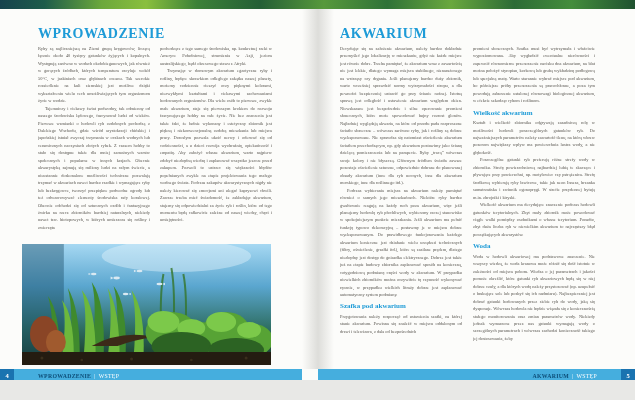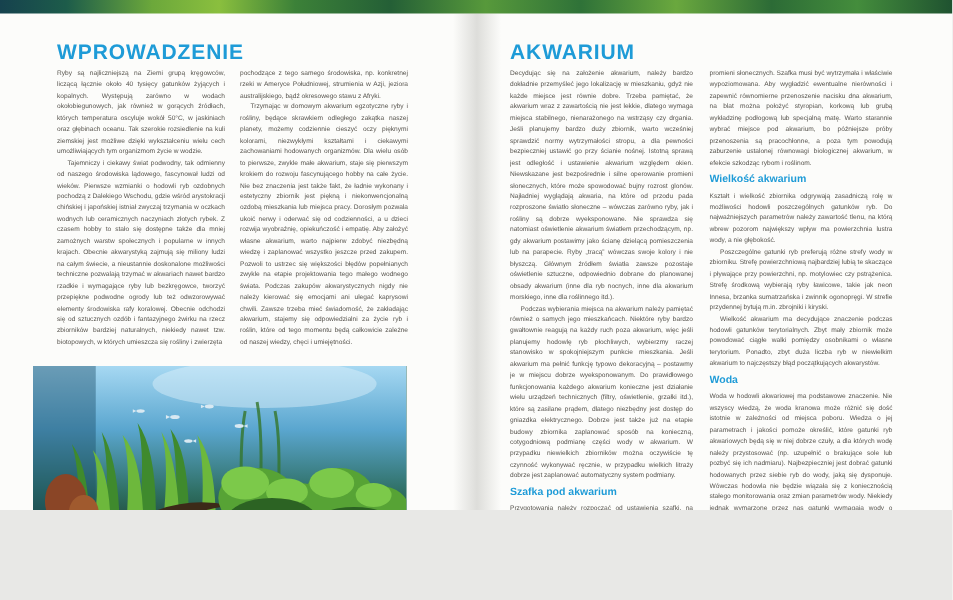--- a/index.html
+++ b/index.html
@@ -1,19 +1,19 @@
 <!DOCTYPE html>
 <html><head>
 <meta charset="utf-8">
 <style>
   html,body { margin:0; padding:0; background:#e8e8e6; }
   .spread {
-    position:relative; width:635px; height:340px; margin:0 auto;
+    position:relative; width:635px; height:380px; margin:0 auto;
     background:#fcfcfa; overflow:hidden;
-    font-family:Liberation Sans, sans-serif;
+    font-family:Liberation Serif, serif;
   }
   .topstrip {
     position:absolute; top:0; left:0; width:635px; height:9px;
     background:linear-gradient(90deg,
       #16424e 0%, #1d5c4a 7%, #6ca83b 16%, #8abf3e 23%, #3c8138 31%,
       #245f36 41%, #57993b 51%, #2f7238 61%, #6aa83e 71%, #2c6b36 81%,
       #448d3c 90%, #1f5230 100%);
   }
   .gutter {
     position:absolute; top:9px; left:302px; width:32px; height:360px;

